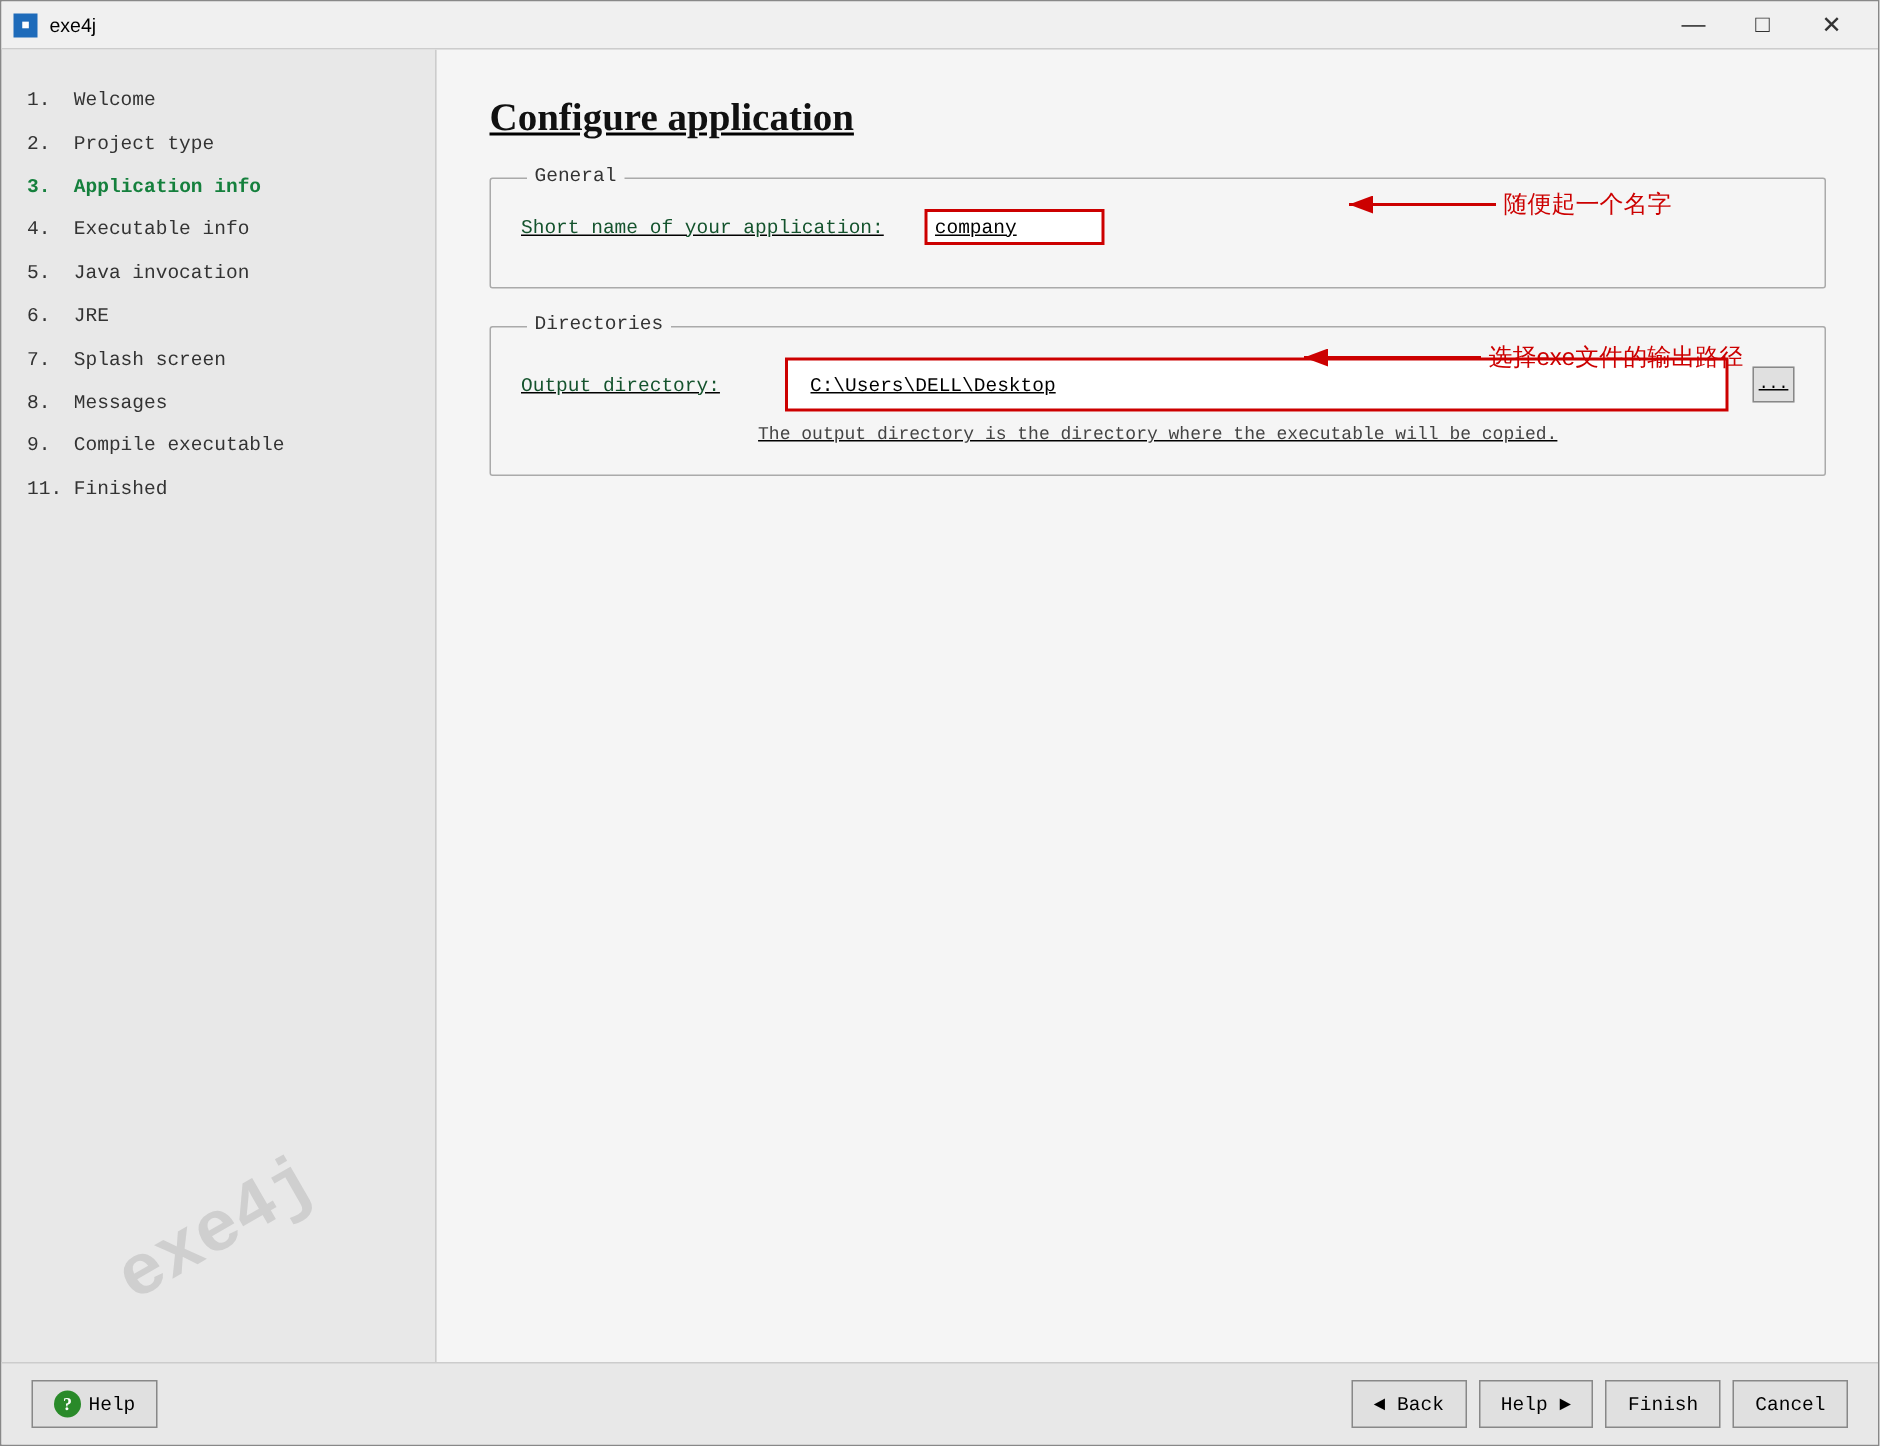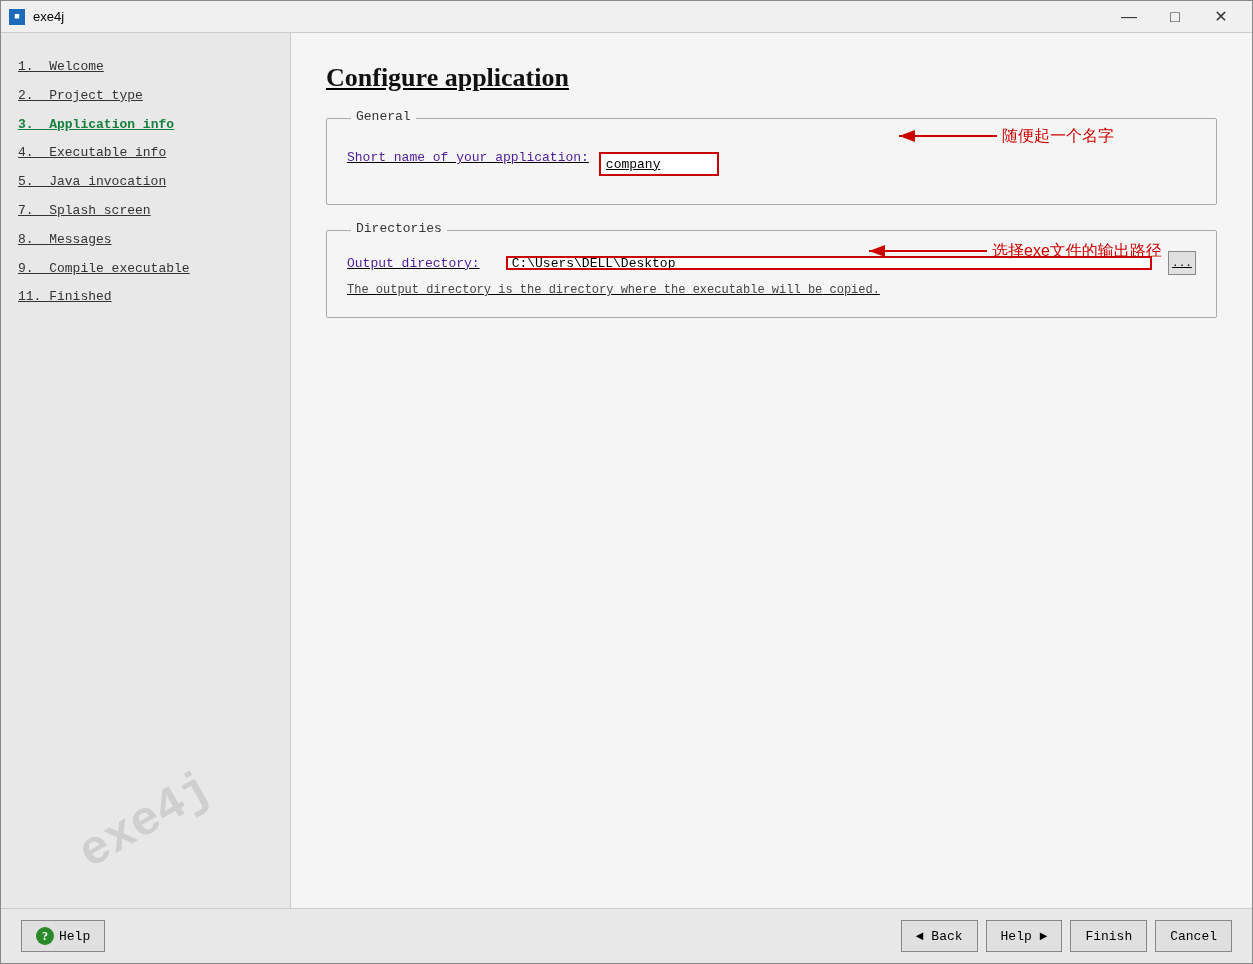--- a/index.html
+++ b/index.html
@@ -93,21 +93,20 @@
       flex: 1;
     }
 
     .sidebar-item {
       padding: 4px 2px;
       cursor: default;
       font-family: 'Courier New', monospace;
       font-size: 13px;
       color: #333;
       line-height: 1.6;
-      text-decoration: underline;
     }
 
     .sidebar-item.active {
       font-weight: bold;
       color: #15803d;
     }
 
     .sidebar-watermark {
       position: absolute;
       bottom: 60px;
@@ -164,44 +163,43 @@
 
     .form-row {
       display: flex;
       align-items: center;
       margin-bottom: 8px;
     }
 
     .form-label {
       font-family: 'Courier New', monospace;
       font-size: 13px;
-      color: #4c1d95;
+      color: #14532d;
       white-space: nowrap;
-      margin-right: 10px;
+      margin-right: 27px;
     }
 
     .form-input {
       border: 2px solid #cc0000;
       background: white;
       font-family: 'Courier New', monospace;
       font-size: 13px;
       padding: 2px 5px;
       height: 24px;
       outline: none;
       flex: 1;
-      margin-top: 13px;
     }
 
     .form-input-dir {
       border: 2px solid #cc0000;
       background: white;
       font-family: 'Courier New', monospace;
       font-size: 13px;
-      padding: 2px 4px;
-      height: 14px;
+      padding: 2px 15px;
+      height: 36px;
       outline: none;
       flex: 1;
     }
 
     .dir-row {
       display: flex;
       align-items: center;
       gap: 16px;
     }
 
@@ -217,21 +215,21 @@
       align-items: center;
       justify-content: center;
       flex-shrink: 0;
     }
 
     .hint-text {
       font-family: 'Courier New', monospace;
       font-size: 12px;
       color: #444;
       margin-top: 8px;
-      text-align: left;
+      text-align: center;
     }
 
     
     .bottom-bar {
       height: 55px;
       background: #e8e8e8;
       border-top: 1px solid #ccc;
       display: flex;
       align-items: center;
       padding: 0 20px;
@@ -304,20 +302,23 @@
           <span>2.&nbsp; Project type</span>
         </div>
         <div class="sidebar-item active">
           <span>3.&nbsp; <strong>Application info</strong></span>
         </div>
         <div class="sidebar-item">
           <span>4.&nbsp; Executable info</span>
         </div>
         <div class="sidebar-item">
           <span>5.&nbsp; Java invocation</span>
+        </div>
+        <div class="sidebar-item">
+          <span>6.&nbsp; JRE</span>
         </div>
         <div class="sidebar-item">
           <span>7.&nbsp; Splash screen</span>
         </div>
         <div class="sidebar-item">
           <span>8.&nbsp; Messages</span>
         </div>
         <div class="sidebar-item">
           <span>9.&nbsp; Compile executable</span>
         </div>

